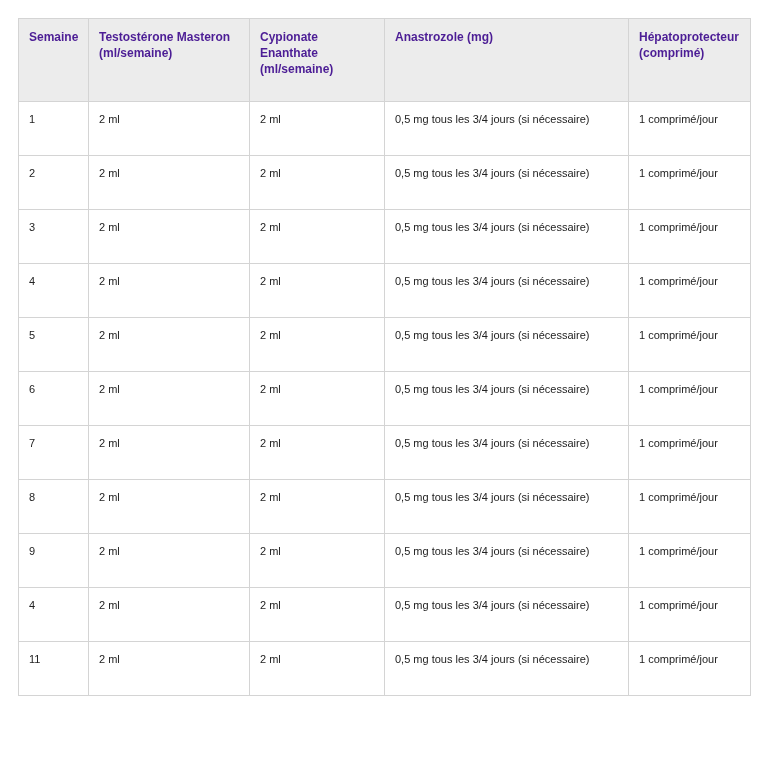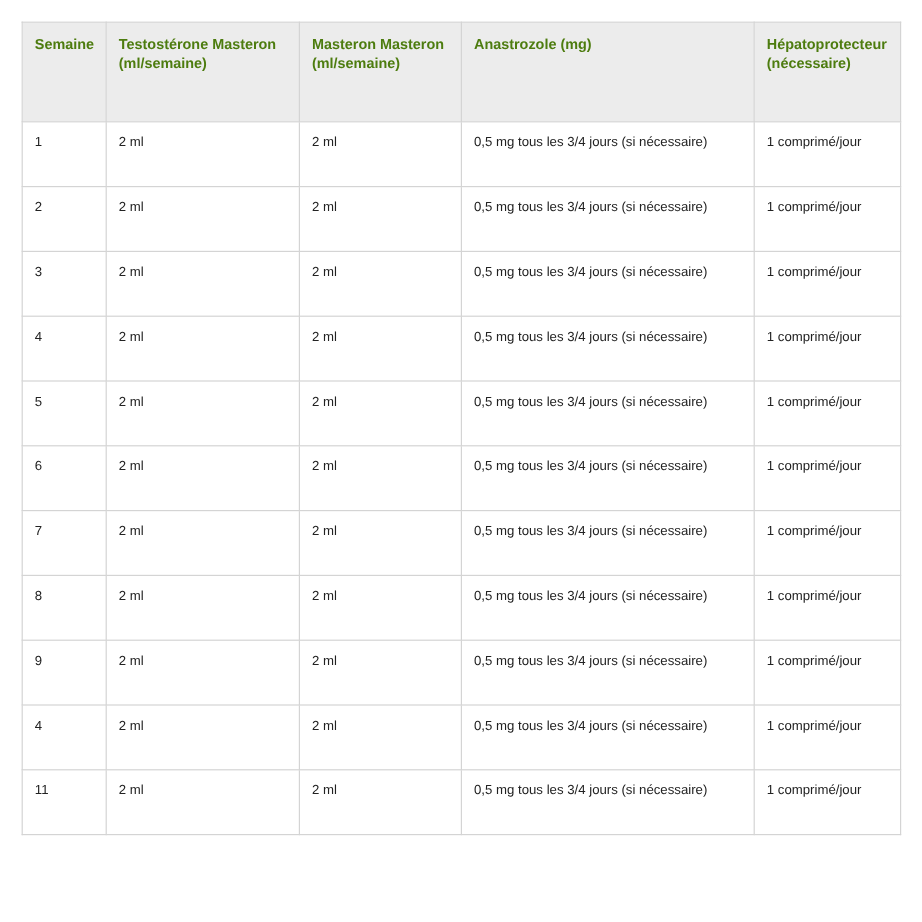--- a/index.html
+++ b/index.html
@@ -35,21 +35,21 @@
     text-align: left;
     padding: 10px 10px 8px 10px;
     overflow: hidden;
   }
   table.dosage th {
     background: #ececec;
     font-weight: bold;
     font-size: 12px;
     line-height: 1.35;
     height: 83px;
-    color: #4d7c0f;
+    color: #4c1d95;
   }
   table.dosage td {
     background: #ffffff;
     font-size: 11px;
     line-height: 1.3;
     height: 54px;
     color: #222222;
   }
 </style>
 </head>
@@ -61,23 +61,23 @@
       <col class="c-semaine">
       <col class="c-testosterone">
       <col class="c-masteron">
       <col class="c-anastrozole">
       <col class="c-hepato">
     </colgroup>
     <thead>
       <tr>
         <th>Semaine</th>
         <th>Testostérone Masteron (ml/semaine)</th>
-        <th>Masteron Masteron (ml/semaine)</th>
+        <th>Cypionate Enanthate (ml/semaine)</th>
         <th>Anastrozole (mg)</th>
-        <th>Hépatoprotecteur (nécessaire)</th>
+        <th>Hépatoprotecteur (comprimé)</th>
       </tr>
     </thead>
     <tbody>
   <tr>
     <td>1</td>
     <td>2 ml</td>
     <td>2 ml</td>
     <td>0,5 mg tous les 3/4 jours (si nécessaire)</td>
     <td>1 comprimé/jour</td>
   </tr>

